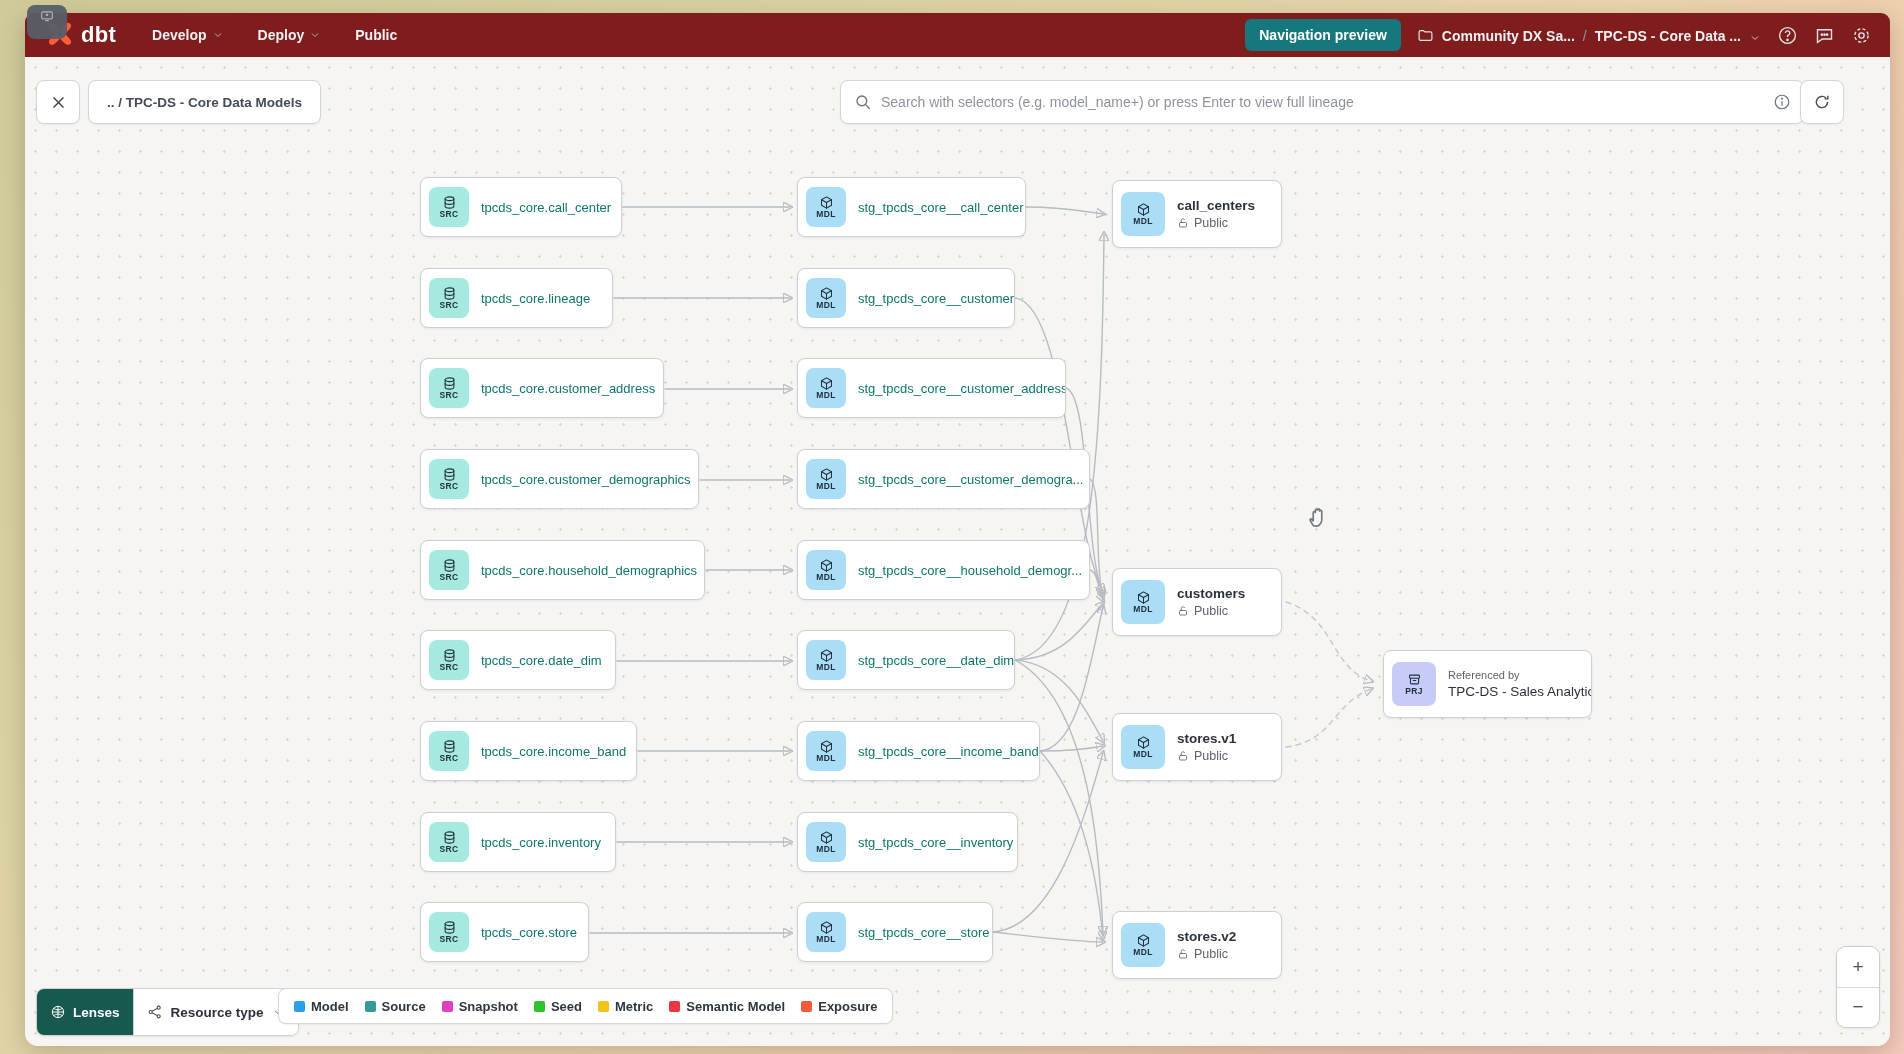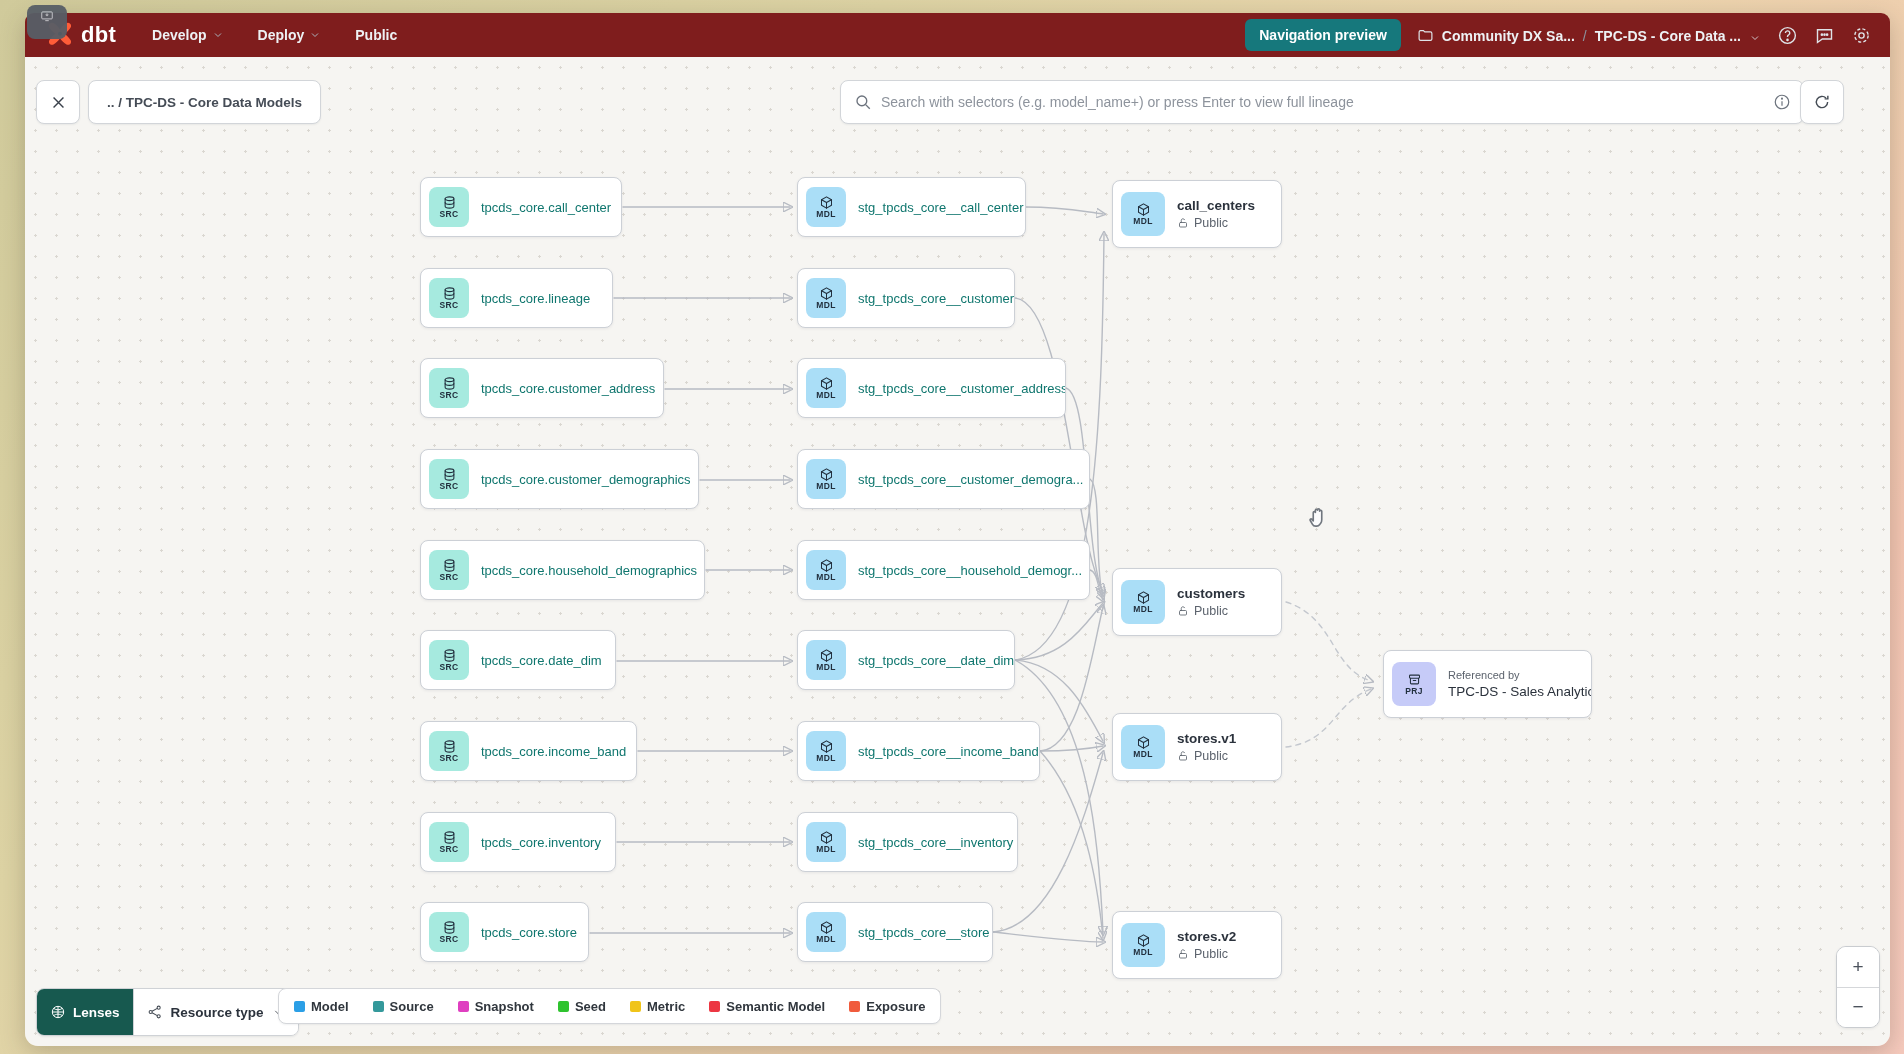--- a/index.html
+++ b/index.html
@@ -65,21 +65,21 @@
   .acc svg{width:12px;height:12px;fill:none;stroke:#5c636d;stroke-width:1.7;stroke-linecap:round}
   .col .small{font-size:11px;color:#5c636d}
   .col .nm{font-size:13.5px;font-weight:500;color:#2b323c}
 
   
   .lens-group{position:absolute;left:36px;top:988px;height:48px;display:flex;border-radius:8px;overflow:hidden;border:1px solid #cfd2d6;box-shadow:0 1px 2px rgba(25,35,50,.08);z-index:5}
   .lenses-btn{background:#17594f;color:#fff;display:flex;align-items:center;gap:7px;padding:0 13px;font-size:13.5px;font-weight:700;border:none;cursor:pointer}
   .lenses-btn svg{width:16px;height:16px;stroke:#fff;fill:none;stroke-width:1.5}
   .rtype-btn{background:#fff;color:#2b323c;display:flex;align-items:center;gap:8px;padding:0 13px;font-size:13.5px;font-weight:600;border:none;border-left:1px solid #cfd2d6;cursor:pointer}
   .rtype-btn svg{width:16px;height:16px;stroke:#454c55;fill:none;stroke-width:1.6}
-  .legend{position:absolute;left:278px;top:988px;height:36px;background:#fff;border:1px solid #d4d6da;border-radius:8px;display:flex;align-items:center;gap:24px;padding:0 15px;z-index:5;box-shadow:0 1px 2px rgba(25,35,50,.06)}
+  .legend{position:absolute;left:278px;top:988px;height:36px;background:#fff;border:1px solid #d4d6da;border-radius:8px;display:flex;align-items:center;gap:16px;padding:0 15px;z-index:5;box-shadow:0 1px 2px rgba(25,35,50,.06)}
   .leg-item{display:flex;align-items:center;gap:6px;font-size:13px;font-weight:600;color:#30363d}
   .leg-sq{width:11px;height:11px;border-radius:2px;display:inline-block}
 
   
   .zoomctl{position:absolute;left:1836px;top:946px;width:44px;height:82px;background:#fff;border:1px solid #c9ccd0;border-radius:10px;z-index:5;display:flex;flex-direction:column;overflow:hidden;box-shadow:0 1px 3px rgba(25,35,50,.08)}
   .zoomctl button{flex:1;background:#fff;border:none;font-size:19px;color:#4b525c;cursor:pointer}
   .zoomctl button:first-child{border-bottom:1px solid #d5d7da}
 
   
   .hand{position:absolute;left:1303px;top:504px;width:30px;height:30px;z-index:6}

